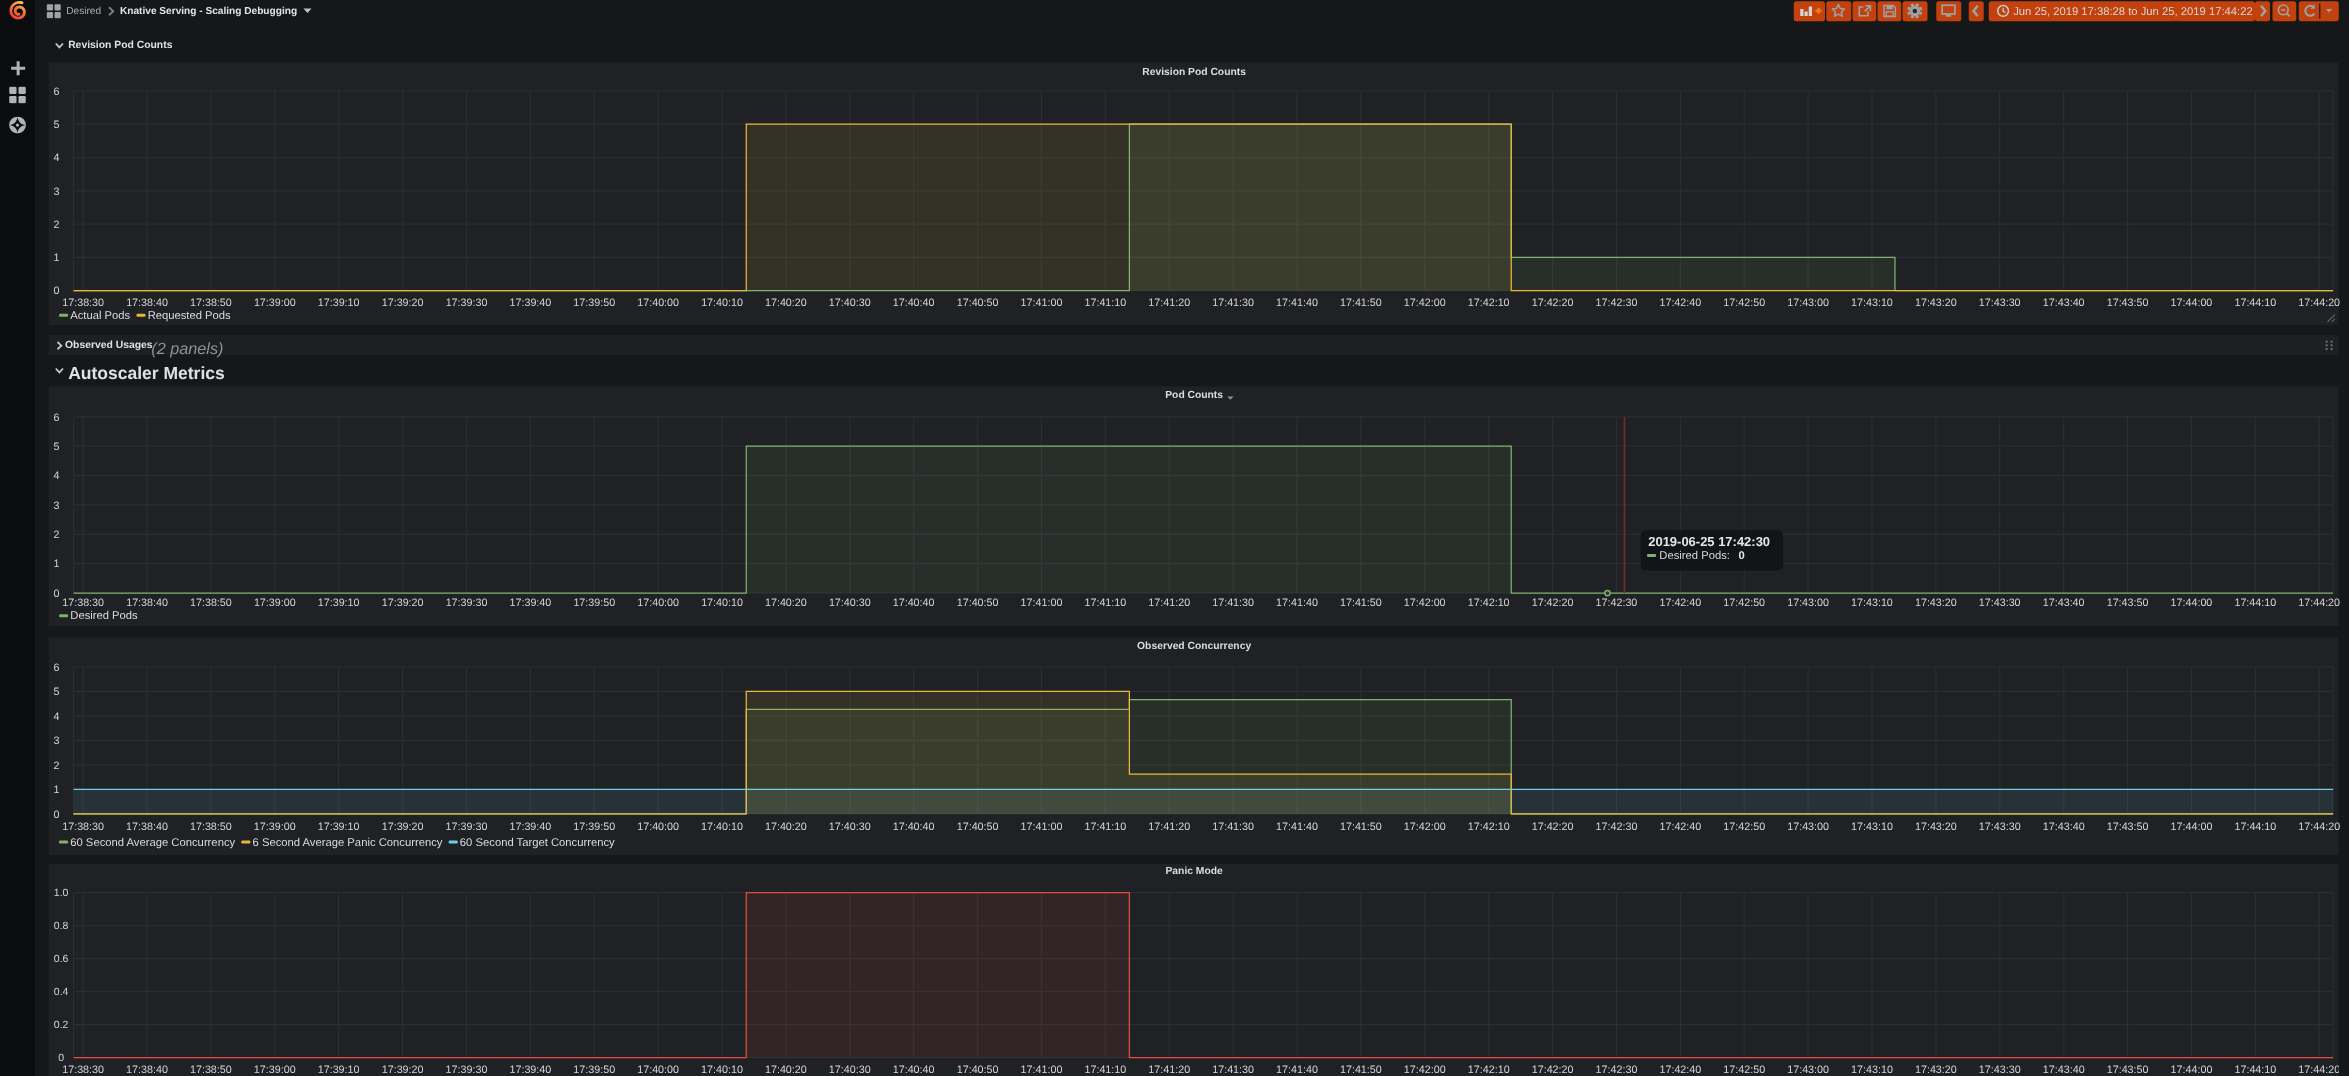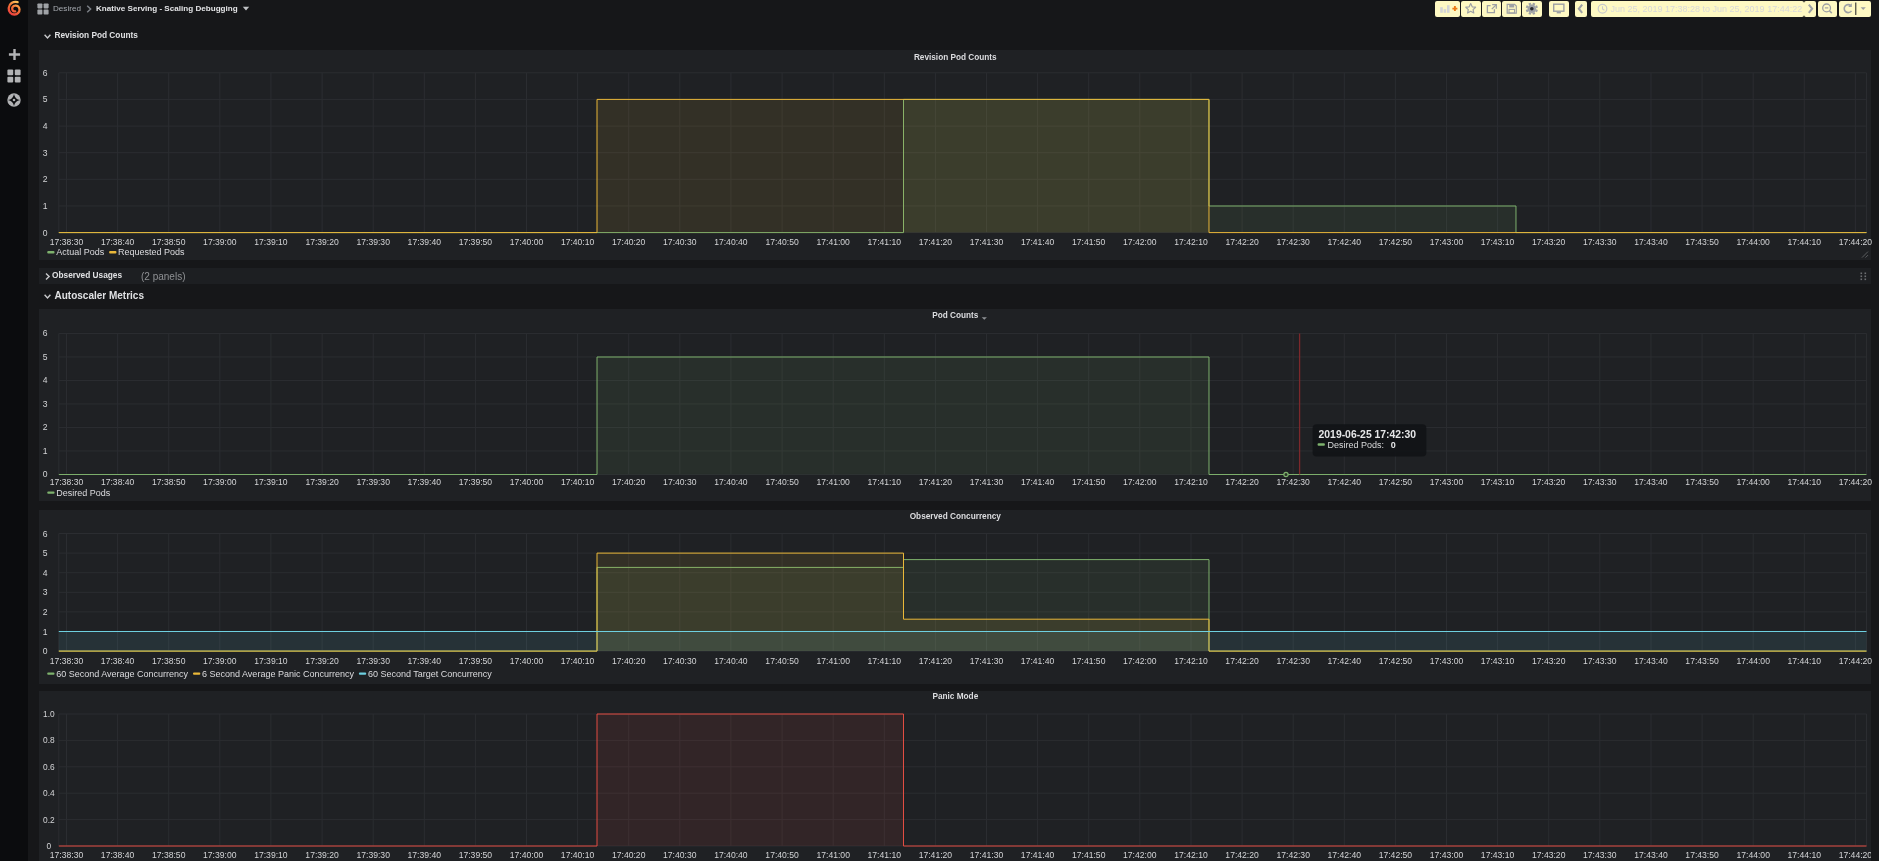--- a/index.html
+++ b/index.html
@@ -1,17 +1,17 @@
 <!DOCTYPE html>
 <html><head><meta charset="utf-8"><style>
 *{margin:0;padding:0;box-sizing:border-box}
 html,body{width:1879px;height:861px;overflow:hidden;background:#161719;font-family:"Liberation Sans",sans-serif;position:relative}
 .abs{position:absolute}
 .panel{position:absolute;left:39px;width:1832px;background:#1f2124}
-.navbtn{position:absolute;top:1px;height:15.5px;background:#fef9c3;border-radius:2px}
+.navbtn{position:absolute;top:1px;height:15.5px;background:#c2410c;border-radius:2px}
 </style></head><body>
 <div class="abs" style="left:0;top:0;width:28px;height:861px;background:#0b0c0e"></div>
 <svg class="abs" style="left:5px;top:0px" width="18" height="18" viewBox="0 0 18 18">
 <defs>
       <linearGradient id="og" x1="0.2" y1="1" x2="0.75" y2="0">
 <stop offset="0" stop-color="#ee3e3e"></stop>
         <stop offset="0.55" stop-color="#f27235"></stop>
         <stop offset="1" stop-color="#fcc159"></stop>
       </linearGradient>
     </defs>
@@ -106,33 +106,33 @@
     </svg></div>
 <svg class="abs" style="left:43px;top:32px" width="9" height="9" viewBox="0 0 9 9">
     <path d="M1.6 2.8 L4.5 5.9 L7.4 2.8" stroke="#c9cacc" stroke-width="1.4" fill="none"></path>
   </svg>
 <div class="abs" style="left:54.5px;top:30px;font-size:8.3px;font-weight:bold;color:#e0e1e3">Revision Pod Counts</div>
 <div class="abs" style="left:38.5px;top:267.8px;width:1832.5px;height:15.8px;background:#1d1f22"></div>
 <svg class="abs" style="left:43px;top:271.5px" width="9" height="9" viewBox="0 0 9 9">
     <path d="M3.0 1.6 L6.1 4.5 L3.0 7.4" stroke="#c9cacc" stroke-width="1.4" fill="none"></path>
   </svg>
 <div class="abs" style="left:52px;top:270px;font-size:8.3px;font-weight:bold;color:#e0e1e3">Observed Usages</div>
-<div class="abs" style="left:141px;top:270.5px;font-size:10px;color:#8f9194">(2 panels)</div>
+<div class="abs" style="left:121px;top:270.5px;font-size:13px;font-style:italic;color:#8f9194">(2 panels)</div>
 <svg class="abs" style="left:1858px;top:271px" width="10" height="10" viewBox="0 0 10 10">
     <rect x="2.5" y="1.5" width="1.6" height="1.6" fill="#6e7073"></rect>
     <rect x="6.5" y="1.5" width="1.6" height="1.6" fill="#6e7073"></rect>
     <rect x="2.5" y="4.5" width="1.6" height="1.6" fill="#6e7073"></rect>
     <rect x="6.5" y="4.5" width="1.6" height="1.6" fill="#6e7073"></rect>
     <rect x="2.5" y="7.5" width="1.6" height="1.6" fill="#6e7073"></rect>
     <rect x="6.5" y="7.5" width="1.6" height="1.6" fill="#6e7073"></rect>
   </svg>
 <svg class="abs" style="left:43px;top:292px" width="9" height="9" viewBox="0 0 9 9">
     <path d="M1.6 2.8 L4.5 5.9 L7.4 2.8" stroke="#c9cacc" stroke-width="1.4" fill="none"></path>
   </svg>
-<div class="abs" style="left:54.5px;top:290px;font-size:10px;font-weight:bold;color:#e0e1e3">Autoscaler Metrics</div>
+<div class="abs" style="left:54.5px;top:290px;font-size:14px;font-weight:bold;color:#e0e1e3">Autoscaler Metrics</div>
 <div class="panel" style="top:49.6px;height:210.6px">
     <svg width="1832" height="210.6" viewBox="0 0 1832 210.6" style="position:absolute;left:0;top:0;overflow:visible">
       <line x1="27.5" y1="22.8" x2="27.5" y2="182.6" stroke="#2b2d31" stroke-width="1"></line>
       <line x1="78.6" y1="22.8" x2="78.6" y2="182.6" stroke="#2b2d31" stroke-width="1"></line>
       <line x1="129.7" y1="22.8" x2="129.7" y2="182.6" stroke="#2b2d31" stroke-width="1"></line>
       <line x1="180.8" y1="22.8" x2="180.8" y2="182.6" stroke="#2b2d31" stroke-width="1"></line>
       <line x1="231.9" y1="22.8" x2="231.9" y2="182.6" stroke="#2b2d31" stroke-width="1"></line>
       <line x1="283.1" y1="22.8" x2="283.1" y2="182.6" stroke="#2b2d31" stroke-width="1"></line>
       <line x1="334.2" y1="22.8" x2="334.2" y2="182.6" stroke="#2b2d31" stroke-width="1"></line>
       <line x1="385.3" y1="22.8" x2="385.3" y2="182.6" stroke="#2b2d31" stroke-width="1"></line>

